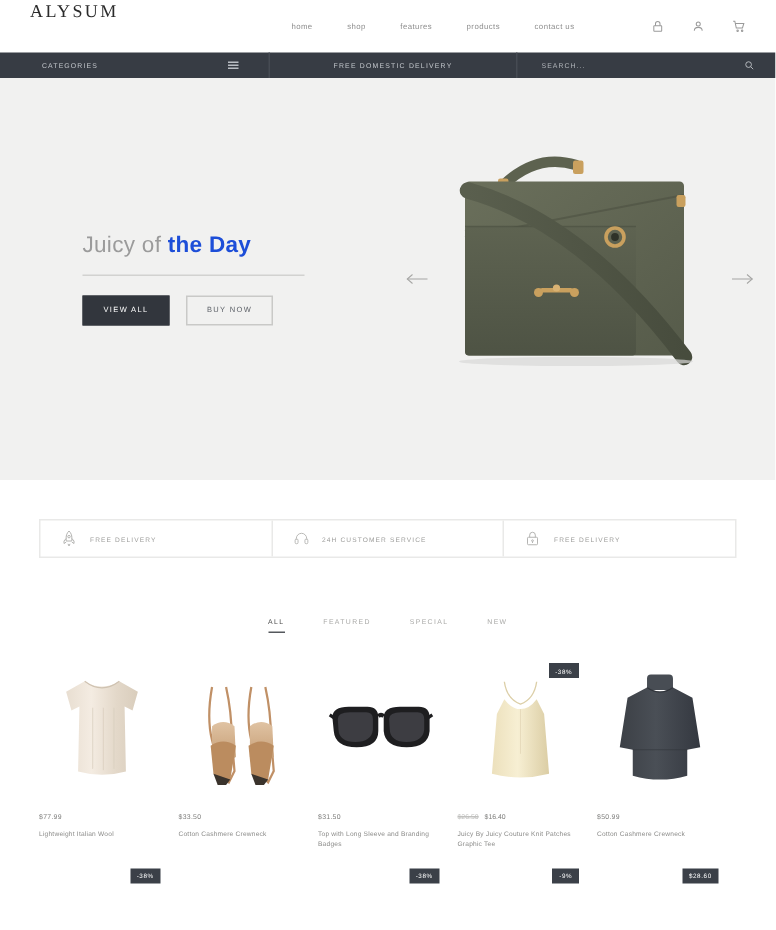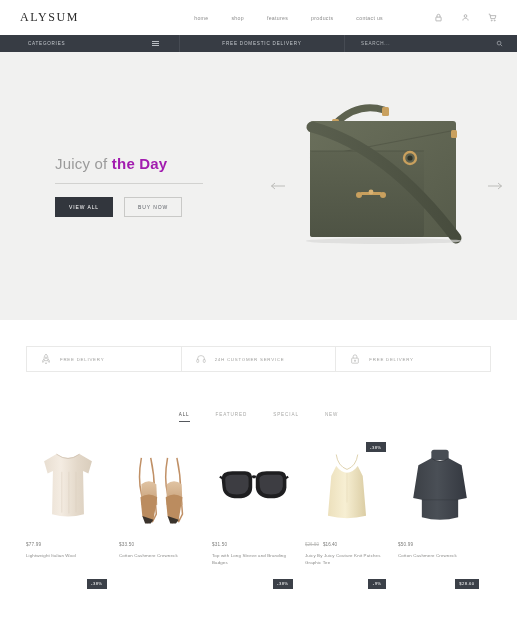--- a/index.html
+++ b/index.html
@@ -9,21 +9,20 @@
     font-family: "Liberation Sans", sans-serif;
     overflow: hidden;
   }
   body { position: relative; }
 
   
   .top-header {
     height: 35px;
     background: #ffffff;
     display: flex;
-    align-items: center;
     padding: 0 20px;
   }
   .logo {
     font-family: "Liberation Serif", serif;
     font-size: 12px;
     letter-spacing: 1.6px;
     color: #2b2b2b;
     font-weight: 400;
   }
   .main-nav {
@@ -110,21 +109,21 @@
     position: relative;
     z-index: 3;
   }
   .hero-title {
     font-size: 15px;
     color: #9b9b9b;
     font-weight: 300;
     letter-spacing: 0.2px;
     white-space: nowrap;
   }
-  .hero-title b { color: #a21caf; font-weight: 700; }
+  .hero-title b { color: #1d4ed8; font-weight: 700; }
   .hero-rule {
     width: 148px;
     height: 1px;
     background: #d2d2d0;
     margin: 11px 0 13px 0;
   }
   .hero-btns { display: flex; gap: 11px; }
   .btn {
     font-size: 5px;
     letter-spacing: 0.9px;

